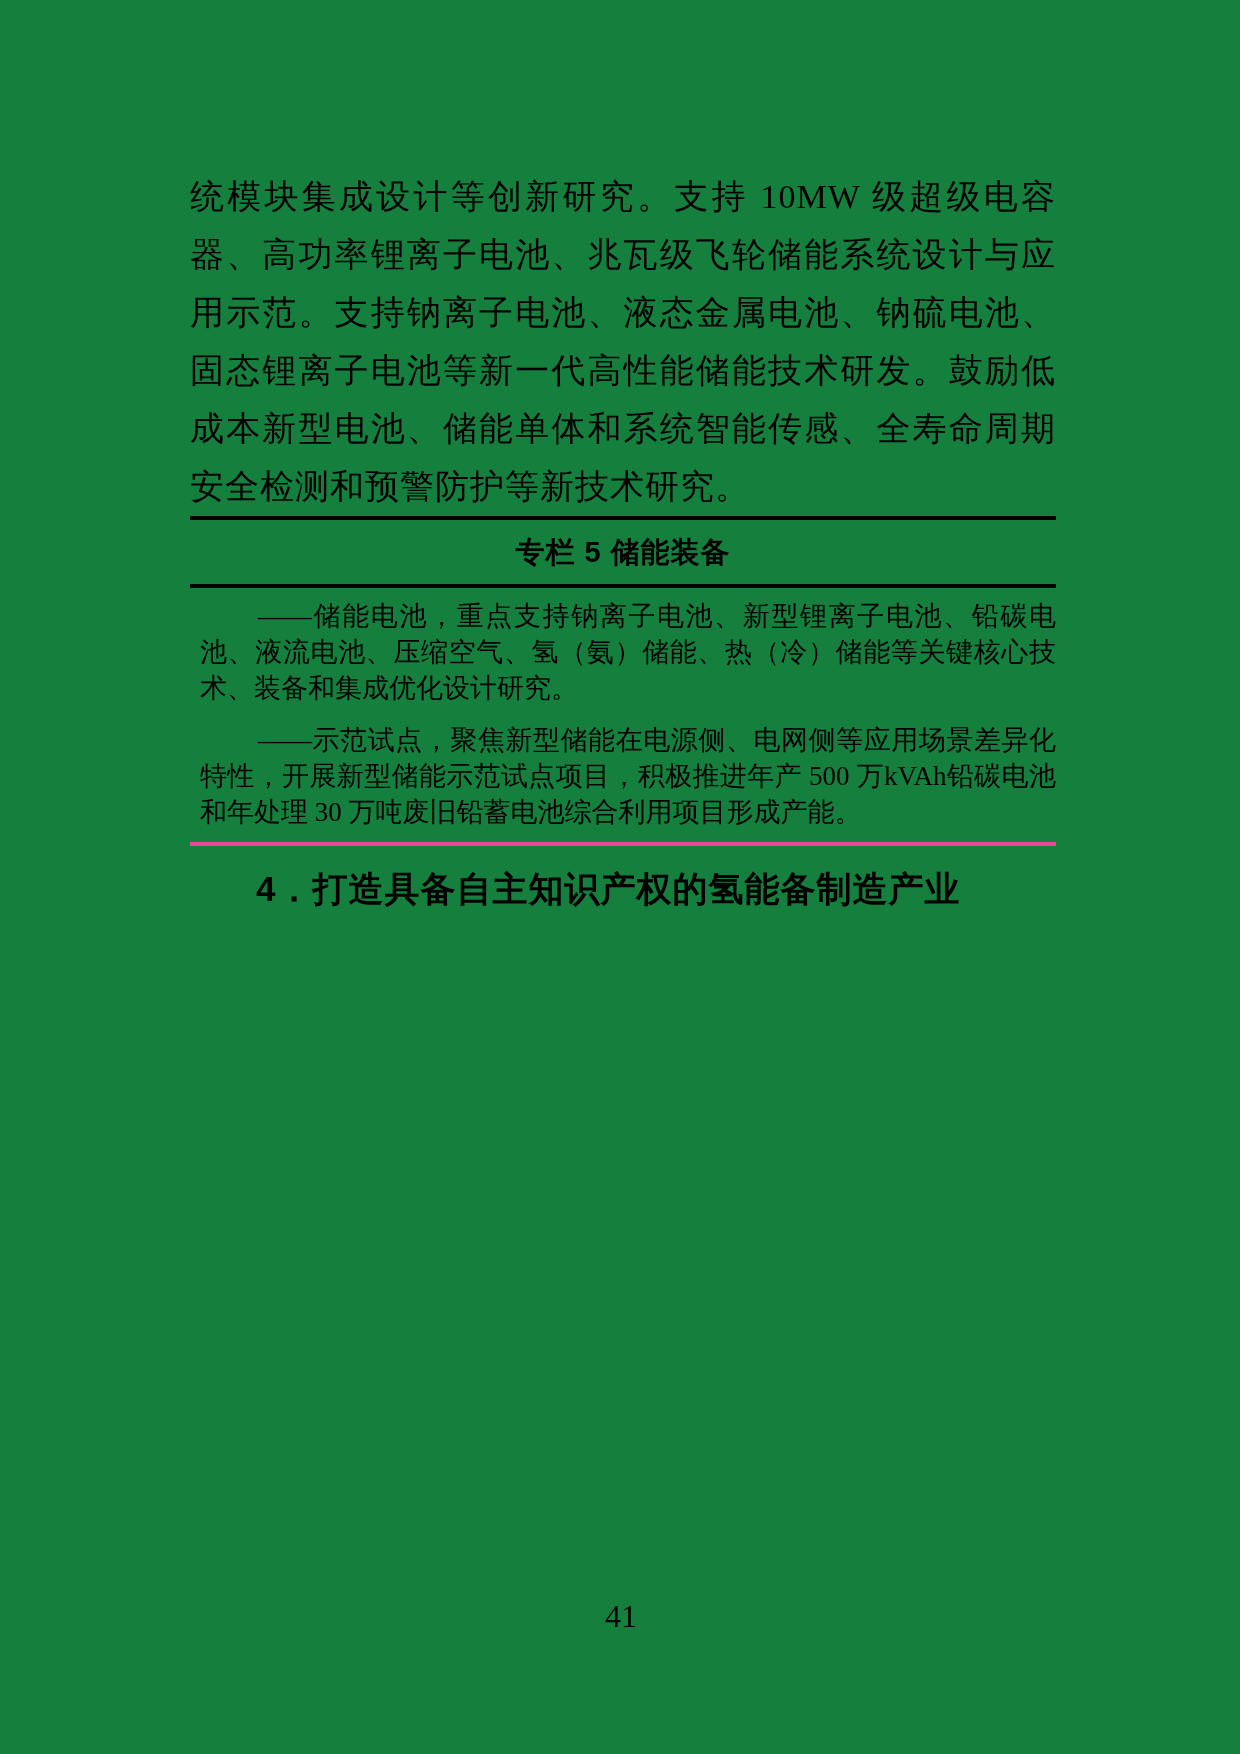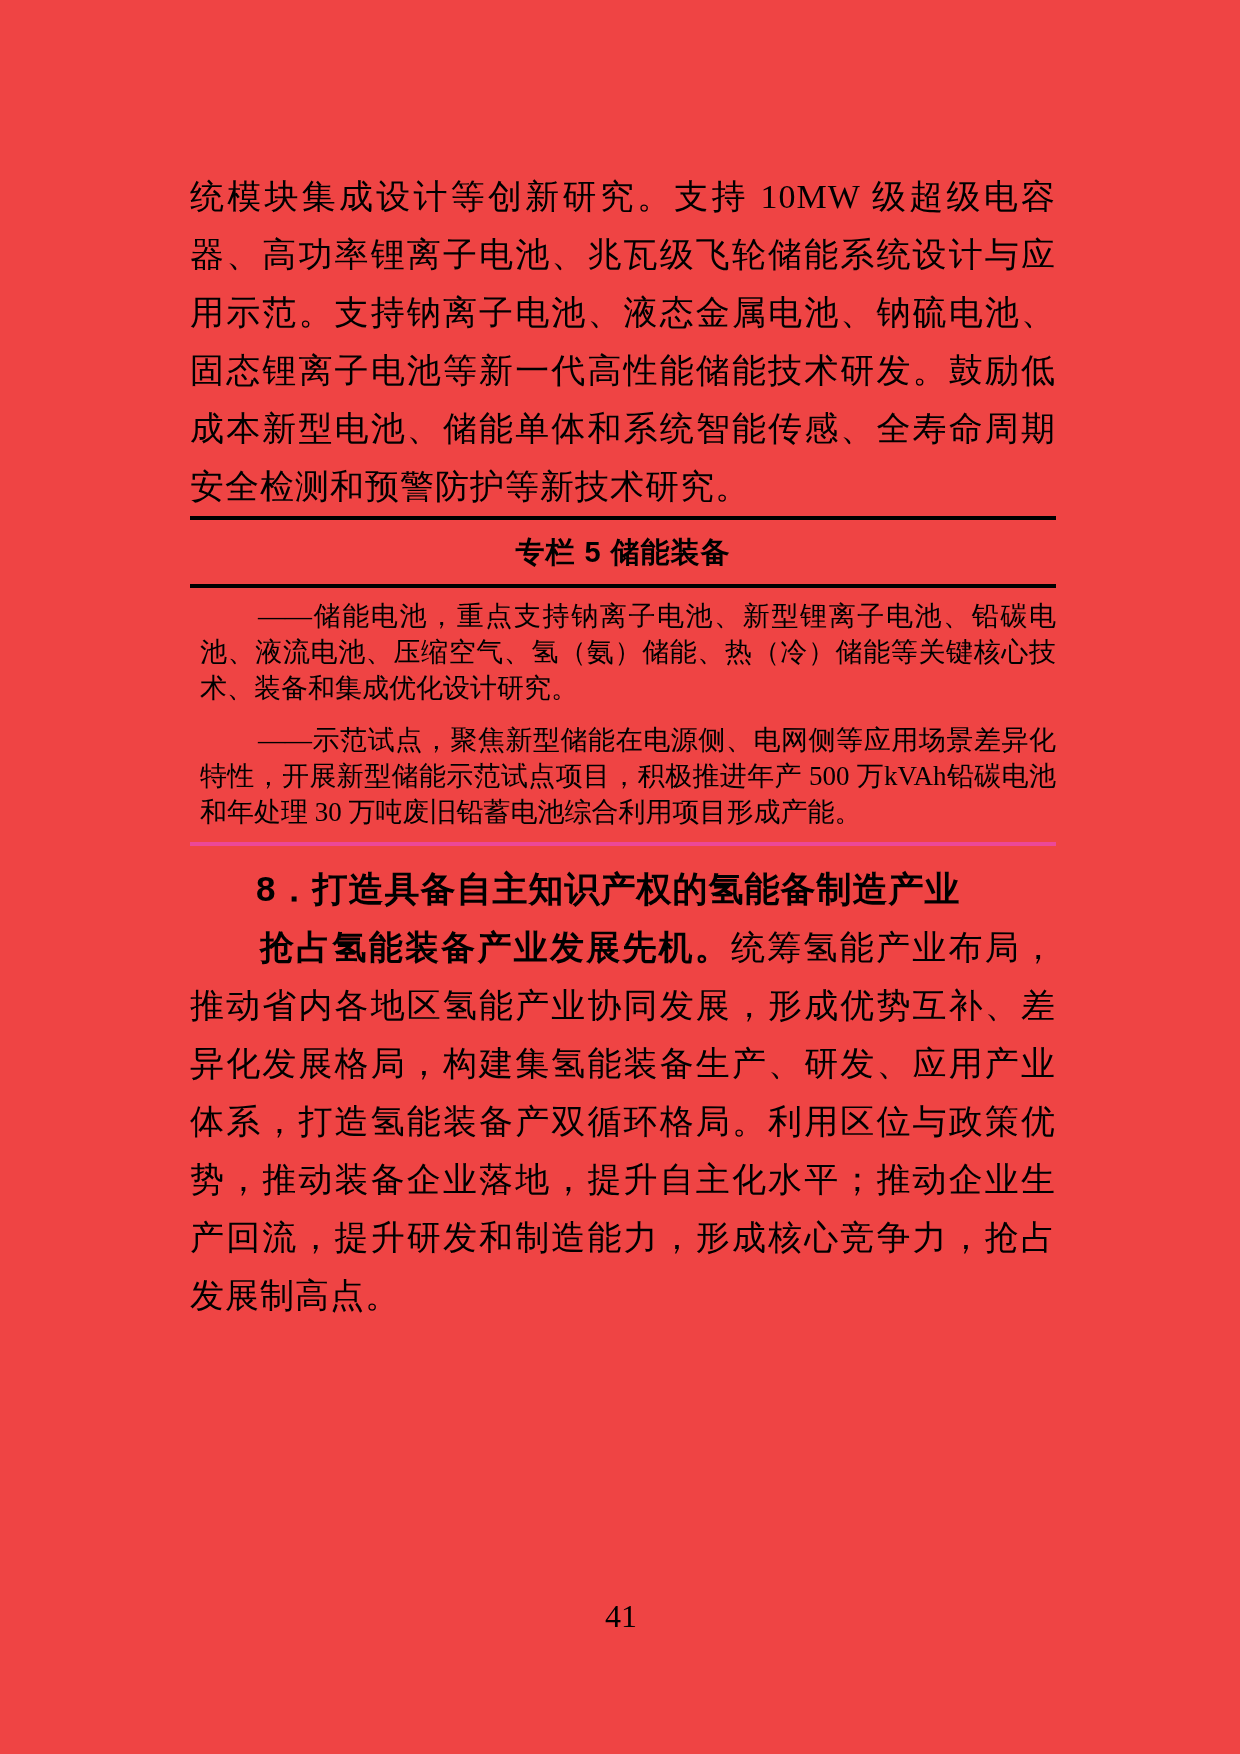--- a/index.html
+++ b/index.html
@@ -1,21 +1,21 @@
 <!DOCTYPE html>
 <html><head>
 <meta charset="utf-8">
 <style>
   html, body { margin: 0; padding: 0; background: #e8e8e8; }
   .page {
     position: relative;
     width: 1240px;
     height: 1754px;
     margin: 0 auto;
-    background: #ef4444;
+    background: #15803d;
     color: #000000;
     font-family: "Liberation Serif", "DejaVu Serif", serif;
     overflow: hidden;
   }
   .content {
     position: absolute;
     left: 190px;
     top: 168px;
     width: 866px;
   }
@@ -84,21 +84,20 @@
     <p class="body-text">统模块集成设计等创新研究。支持 10MW 级超级电容器、高功率锂离子电池、兆瓦级飞轮储能系统设计与应用示范。支持钠离子电池、液态金属电池、钠硫电池、固态锂离子电池等新一代高性能储能技术研发。鼓励低成本新型电池、储能单体和系统智能传感、全寿命周期安全检测和预警防护等新技术研究。</p>
 
     <section class="column-box">
       <div class="box-title">专栏 5 储能装备</div>
       <div class="box-body">
         <p class="box-para">——储能电池，重点支持钠离子电池、新型锂离子电池、铅碳电池、液流电池、压缩空气、氢（氨）储能、热（冷）储能等关键核心技术、装备和集成优化设计研究。</p>
         <p class="box-para">——示范试点，聚焦新型储能在电源侧、电网侧等应用场景差异化特性，开展新型储能示范试点项目，积极推进年产 500 万kVAh铅碳电池和年处理 30 万吨废旧铅蓄电池综合利用项目形成产能。</p>
       </div>
     </section>
 
-    <h2 class="section-heading">8．打造具备自主知识产权的氢能备制造产业</h2>
+    <h2 class="section-heading">4．打造具备自主知识产权的氢能备制造产业</h2>
 
-    <p class="body-text indent"><span class="lead-bold">抢占氢能装备产业发展先机。</span><span>统筹氢能产业布局，推动省内各地区氢能产业协同发展，形成优势互补、差异化发展格局，构建集氢能装备生产、研发、应用产业体系，打造氢能装备产双循环格局。利用区位与政策优势，推动装备企业落地，提升自主化水平；推动企业生产回流，提升研发和制造能力，形成核心竞争力，抢占发展制高点。</span></p>
 
 
   </div>
 
   <div class="page-number">41</div>
 </div>
 
 </body></html>

